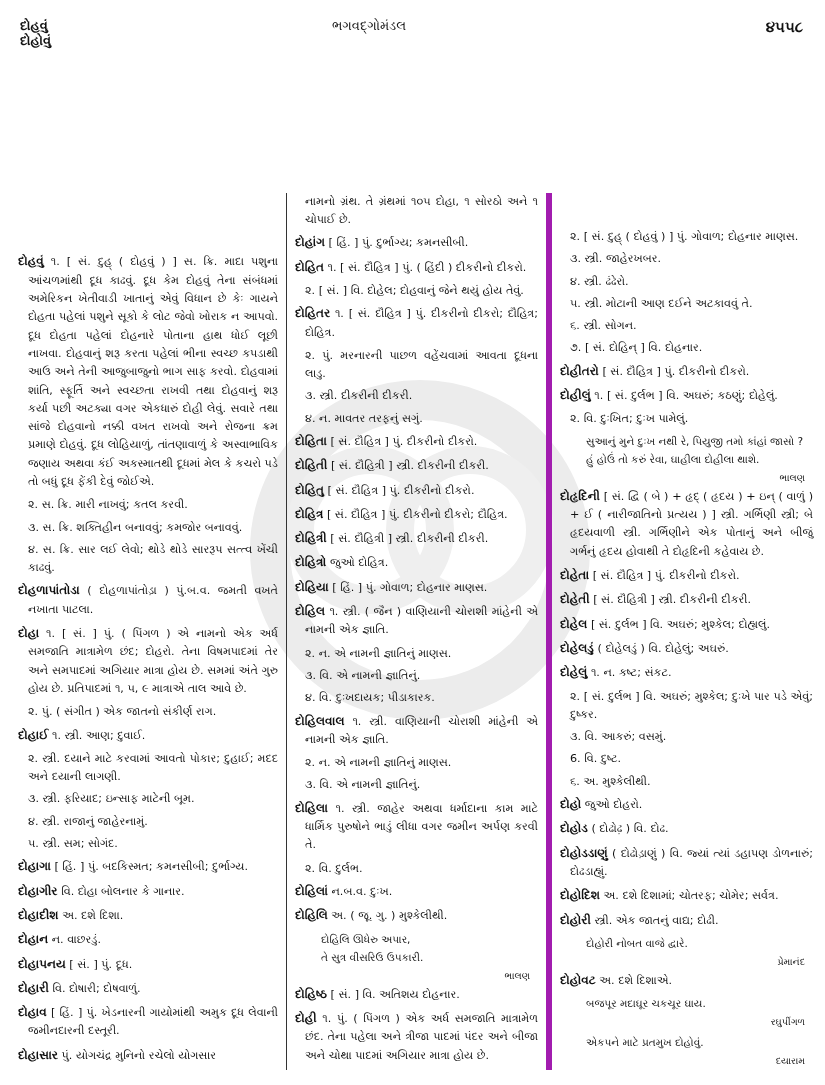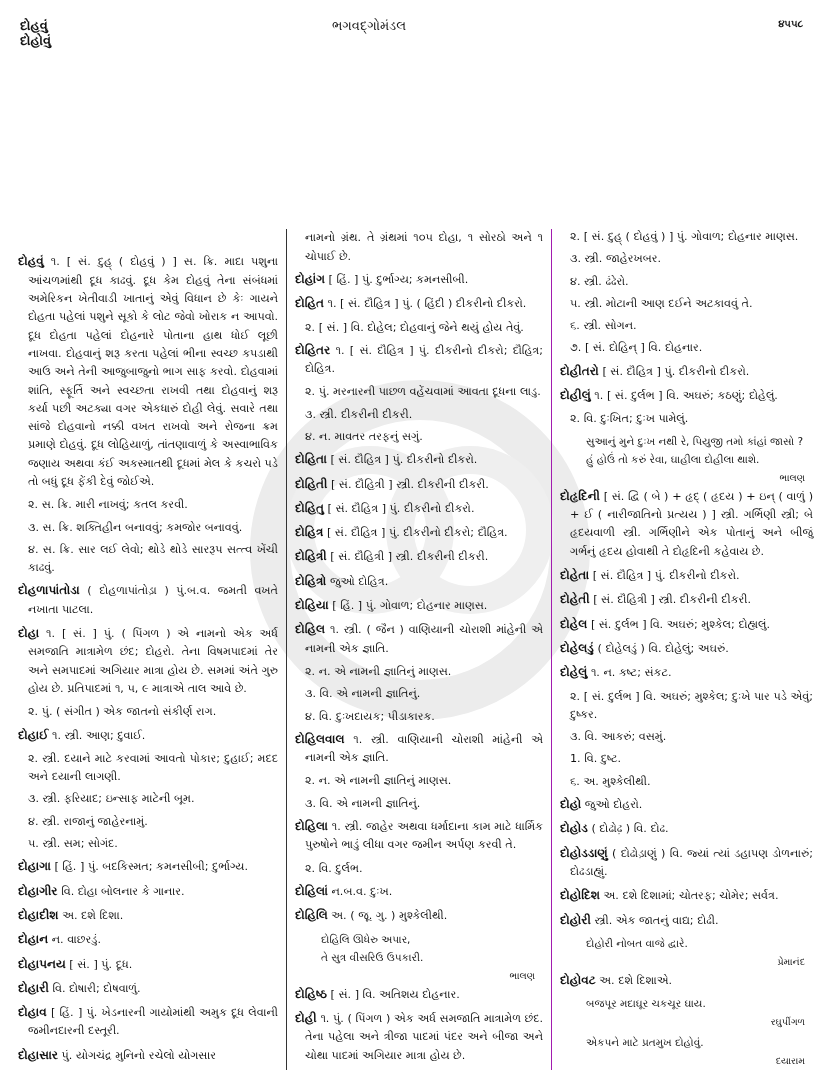--- a/index.html
+++ b/index.html
@@ -11,28 +11,28 @@
   }
   .watermark {
     position: absolute; left: 230px; top: 360px; width: 380px; height: 380px;
     pointer-events: none; z-index: 0;
   }
   .header {
     position: absolute; top: 14px; left: 0; width: 825px; height: 40px; z-index: 1;
   }
   .guide-words { position: absolute; left: 20px; top: 4px; font-size: 13px; font-weight: bold; line-height: 15px; }
   .book-title { position: absolute; left: 0; width: 738px; text-align: center; top: 4px; font-size: 13px; }
-  .page-number { position: absolute; right: 22px; top: 4px; font-size: 10px; font-weight: bold; }
+  .page-number { position: absolute; right: 22px; top: 4px; font-size: 15px; font-weight: bold; }
   .columns {
     position: absolute; top: 50px; left: 18px; width: 795px; height: 1020px;
     display: flex; z-index: 1; align-items: flex-end;
   }
   .col { box-sizing: border-box; font-size: 11.2px; line-height: 18.3px; }
   .col-1 { width: 268px; padding-right: 8px; }
-  .col-2 { width: 266px; padding: 0 8px; border-left: 1px solid #333; border-right: 1px solid #a21caf; }
+  .col-2 { width: 266px; padding: 0 8px; border-left: 1px solid #333; border-right: 6px solid #a21caf; }
   .col-3 { width: 261px; padding-left: 8px; }
   .entry { margin-bottom: 5px; padding-left: 10px; text-indent: -10px; text-align: justify; }
   .sub { padding-left: 10px; margin-bottom: 4px; text-align: justify; }
   .hw { font-weight: bold; font-size: 12px; }
   .quote { padding-left: 26px; font-size: 10.5px; line-height: 16px; margin: 2px 0; }
   .src { display: block; text-align: right; font-size: 9.5px; padding-right: 8px; }
 </style>
 </head>
 <body>
 
@@ -121,21 +121,21 @@
       <div class="quote">હું હોઉં તો કરું રેવા, ઘાહીલા દોહીલા થાશે.</div>
       <span class="src">ભાલણ</span>
       <div class="entry"><span class="hw">દોહૃદિની</span> <span>[ સં. દ્વિ ( બે ) + હૃદ્ ( હૃદય ) + ઇન્ ( વાળું ) + ઈ ( નારીજાતિનો પ્રત્યય ) ] સ્ત્રી. ગર્ભિણી સ્ત્રી; બે હૃદયવાળી સ્ત્રી. ગર્ભિણીને એક પોતાનું અને બીજું ગર્ભનું હૃદય હોવાથી તે દોહૃદિની કહેવાય છે.</span></div>
       <div class="entry"><span class="hw">દોહેતા</span> <span>[ સં. દૌહિત્ર ] પું. દીકરીનો દીકરો.</span></div>
       <div class="entry"><span class="hw">દોહેતી</span> <span>[ સં. દૌહિત્રી ] સ્ત્રી. દીકરીની દીકરી.</span></div>
       <div class="entry"><span class="hw">દોહેલ</span> <span>[ સં. દુર્લભ ] વિ. અઘરું; મુશ્કેલ; દોહ્યલું.</span></div>
       <div class="entry"><span class="hw">દોહેલડું</span> <span>( દોહેલડું ) વિ. દોહેલું; અઘરું.</span></div>
       <div class="entry"><span class="hw">દોહેલું</span> <span>૧. ન. કષ્ટ; સંકટ.</span></div>
       <div class="sub"><span>૨. [ સં. દુર્લભ ] વિ. અઘરું; મુશ્કેલ; દુઃખે પાર પડે એવું; દુષ્કર.</span></div>
       <div class="sub"><span>૩. વિ. આકરું; વસમું.</span></div>
-      <div class="sub"><span>1. વિ. દુષ્ટ.</span></div>
+      <div class="sub"><span>6. વિ. દુષ્ટ.</span></div>
       <div class="sub"><span>૬. અ. મુશ્કેલીથી.</span></div>
       <div class="entry"><span class="hw">દોહો</span> <span>જુઓ દોહરો.</span></div>
       <div class="entry"><span class="hw">દોહોડ</span> <span>( દોઢોઢ઼ ) વિ. દોઢ.</span></div>
       <div class="entry"><span class="hw">દોહોડડાણું</span> <span>( દોઢોડ઼ાણું ) વિ. જ્યાં ત્યાં ડહાપણ ડોળનારું; દોઢડાહ્યું.</span></div>
       <div class="entry"><span class="hw">દોહોદિશ</span> <span>અ. દશે દિશામાં; ચોતરફ; ચોમેર; સર્વત્ર.</span></div>
       <div class="entry"><span class="hw">દોહોરી</span> <span>સ્ત્રી. એક જાતનું વાદ્ય; દોઢી.</span></div>
       <div class="quote">દોહોરી નોબત વાજે દ્વારે.</div>
       <span class="src">પ્રેમાનંદ</span>
       <div class="entry"><span class="hw">દોહોવટ</span> <span>અ. દશે દિશાએ.</span></div>
       <div class="quote">બજપૂર મદાઘૂર ચકચૂર ઘાય.</div>

